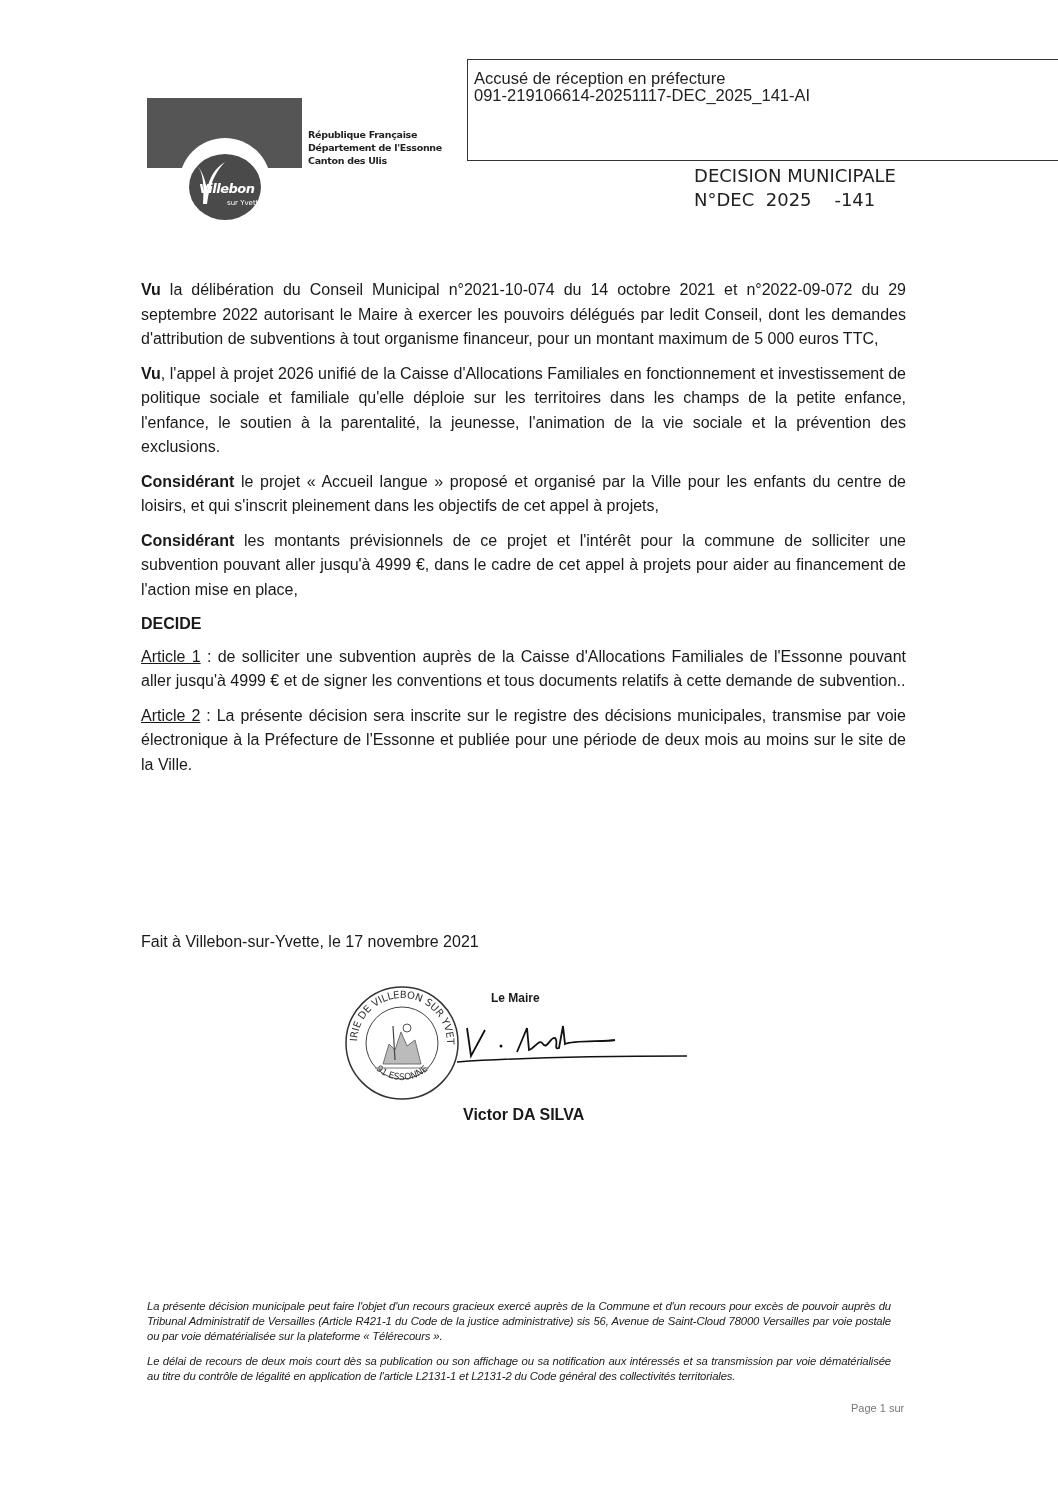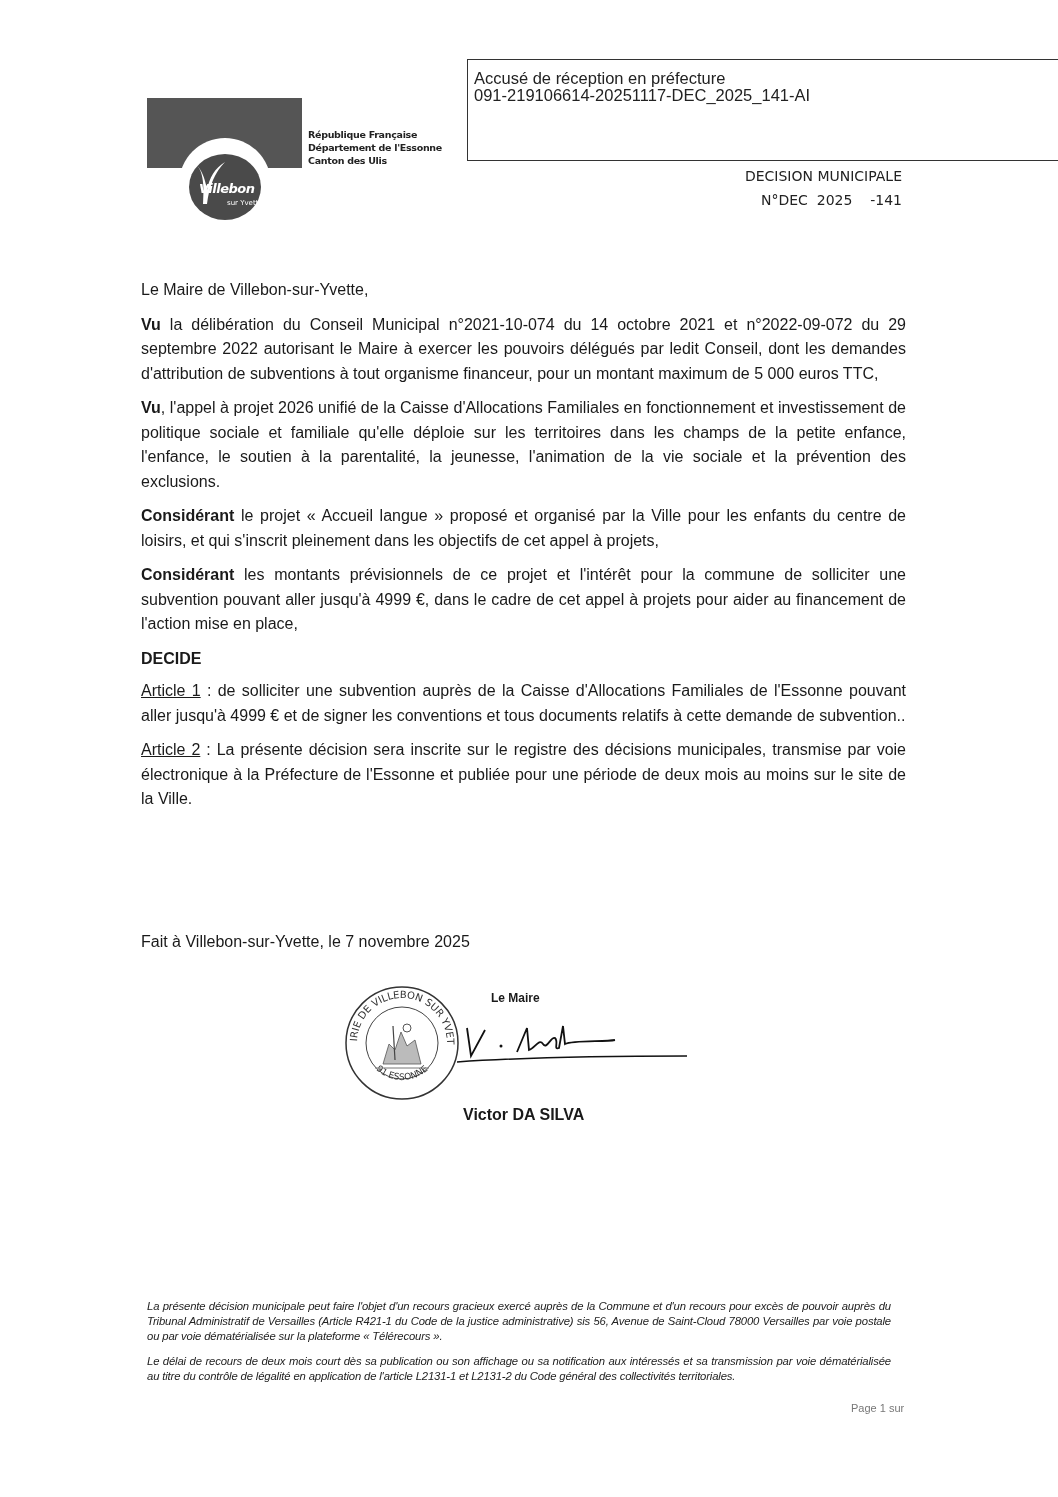--- a/index.html
+++ b/index.html
@@ -12,21 +12,21 @@
   .logo-arch { position: absolute; left: 32px; top: 40px; width: 92px; height: 92px; border-radius: 50%; background: #fff; }
   .logo-circle { position: absolute; left: 42px; top: 56px; width: 72px; height: 66px; border-radius: 50%; background: #4a4a4a; overflow: hidden; }
   .logo-text { position: absolute; left: 52px; top: 83px; color: #fff; font-family: "DejaVu Sans", sans-serif; font-style: italic; font-weight: bold; font-size: 13px; letter-spacing: -0.5px; }
   .logo-sub { position: absolute; left: 80px; top: 101px; color: #fff; font-size: 7px; font-family: "DejaVu Sans", sans-serif; }
   .logo-v { position: absolute; left: 46px; top: 62px; width: 34px; height: 46px; }
   .rf-block { position: absolute; left: 308px; top: 128px; font-size: 9.5px; line-height: 13px; color: #222; font-weight: bold; font-family: "DejaVu Sans", sans-serif; letter-spacing: -0.3px; }
 
   
   .stamp-box { position: absolute; left: 467px; top: 59px; width: 626px; height: 102px; border: 1.5px solid #333; box-sizing: border-box; padding: 10px 0 0 6px; font-family: "Liberation Sans", sans-serif; font-size: 16.5px; line-height: 16.5px; color: #222; }
 
-  .decision-head { position: absolute; right: 156px; top: 164px; text-align: right; font-family: "DejaVu Sans", sans-serif; font-size: 14px; line-height: 24px; color: #222; }
+  .decision-head { position: absolute; right: 162px; top: 164px; font-family: "DejaVu Sans", sans-serif; font-size: 18px; line-height: 24px; color: #222; }
   .decision-head .line2 { padding-right: 0; }
 
   
   .body-text { position: absolute; left: 141px; top: 278px; width: 765px; font-family: "Liberation Sans", sans-serif; font-size: 16px; line-height: 24.5px; color: #1a1a1a; }
   .body-text p { margin: 0 0 10px 0; text-align: justify; }
   .title { font-weight: bold; font-size: 15px; letter-spacing: -0.2px; margin-bottom: 10px !important; }
   .b { font-weight: bold; }
   .u { text-decoration: underline; }
   .decide { font-weight: bold; margin-bottom: 8px !important; }
 
@@ -69,31 +69,30 @@
     <div>Accusé de réception en préfecture</div>
     <div>091-219106614-20251117-DEC_2025_141-AI</div>
   </div>
 
   <div class="decision-head">
     <div>DECISION MUNICIPALE</div>
     <div class="line2" style="white-space:pre;">N°DEC  2025    -141</div>
   </div>
 
   <div class="body-text">
-    <p>Le Maire de Villebon-sur-Yvette,</p>
     <p><span class="b">Vu</span><span> la délibération du Conseil Municipal n°2021-10-074 du 14 octobre 2021 et n°2022-09-072 du 29 septembre 2022 autorisant le Maire à exercer les pouvoirs délégués par ledit Conseil, dont les demandes d'attribution de subventions à tout organisme financeur, pour un montant maximum de 5 000 euros TTC,</span></p>
     <p><span class="b">Vu</span><span>, l'appel à projet 2026 unifié de la Caisse d'Allocations Familiales en fonctionnement et investissement de politique sociale et familiale qu'elle déploie sur les territoires dans les champs de la petite enfance, l'enfance, le soutien à la parentalité, la jeunesse, l'animation de la vie sociale et la prévention des exclusions.</span></p>
     <p><span class="b">Considérant</span><span> le projet « Accueil langue » proposé et organisé par la Ville pour les enfants du centre de loisirs, et qui s'inscrit pleinement dans les objectifs de cet appel à projets,</span></p>
     <p><span class="b">Considérant</span><span> les montants prévisionnels de ce projet et l'intérêt pour la commune de solliciter une subvention pouvant aller jusqu'à 4999 €, dans le cadre de cet appel à projets pour aider au financement de l'action mise en place,</span></p>
     <p class="decide">DECIDE</p>
     <p><span class="u">Article 1</span><span> : de solliciter une subvention auprès de la Caisse d'Allocations Familiales de l'Essonne pouvant aller jusqu'à 4999 € et de signer les conventions et tous documents relatifs à cette demande de subvention..</span></p>
     <p><span class="u">Article 2</span><span> : La présente décision sera inscrite sur le registre des décisions municipales, transmise par voie électronique à la Préfecture de l'Essonne et publiée pour une période de deux mois au moins sur le site de la Ville.</span></p>
   </div>
 
-  <div class="fait">Fait à Villebon-sur-Yvette, le 7 novembre 2025</div>
+  <div class="fait">Fait à Villebon-sur-Yvette, le 17 novembre 2021</div>
 
   <svg class="seal" viewBox="0 0 118 118">
     <defs>
       <path id="sealTop" d="M 14 59 A 45 45 0 0 1 104 59"></path>
       <path id="sealBot" d="M 28 80 A 38 38 0 0 0 90 80"></path>
     </defs>
     <circle cx="59" cy="59" r="56" fill="none" stroke="#333" stroke-width="1.5"></circle>
     <circle cx="59" cy="59" r="36" fill="none" stroke="#444" stroke-width="1"></circle>
     <text font-size="10" font-family="DejaVu Sans, sans-serif" fill="#333"><textPath href="#sealTop" startOffset="50%" text-anchor="middle">MAIRIE DE VILLEBON SUR YVETTE</textPath></text>
     <text font-size="9" font-family="DejaVu Sans, sans-serif" fill="#333"><textPath href="#sealBot" startOffset="50%" text-anchor="middle">91 ESSONNE</textPath></text>

